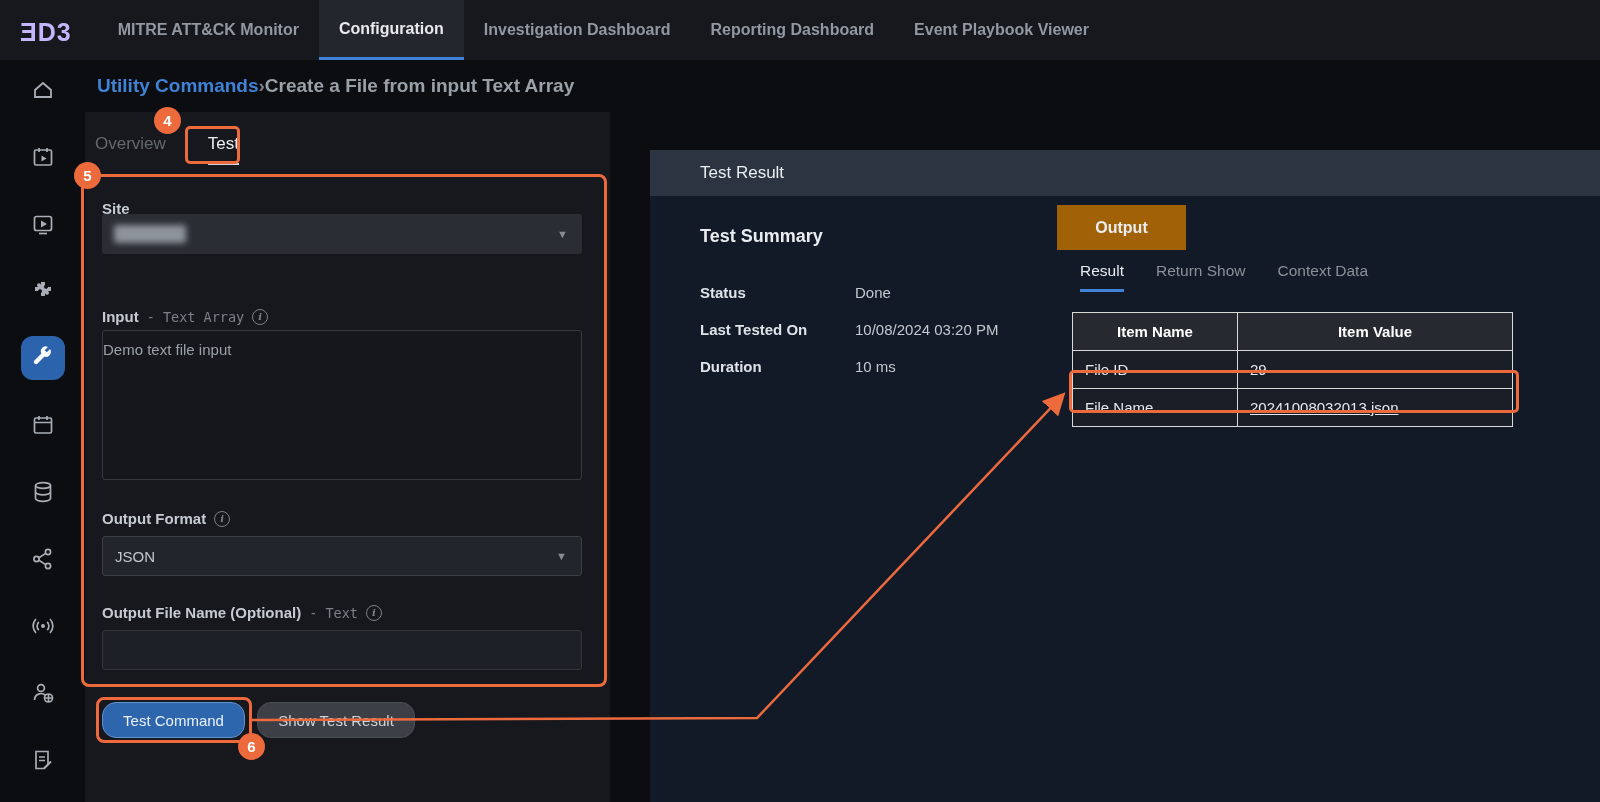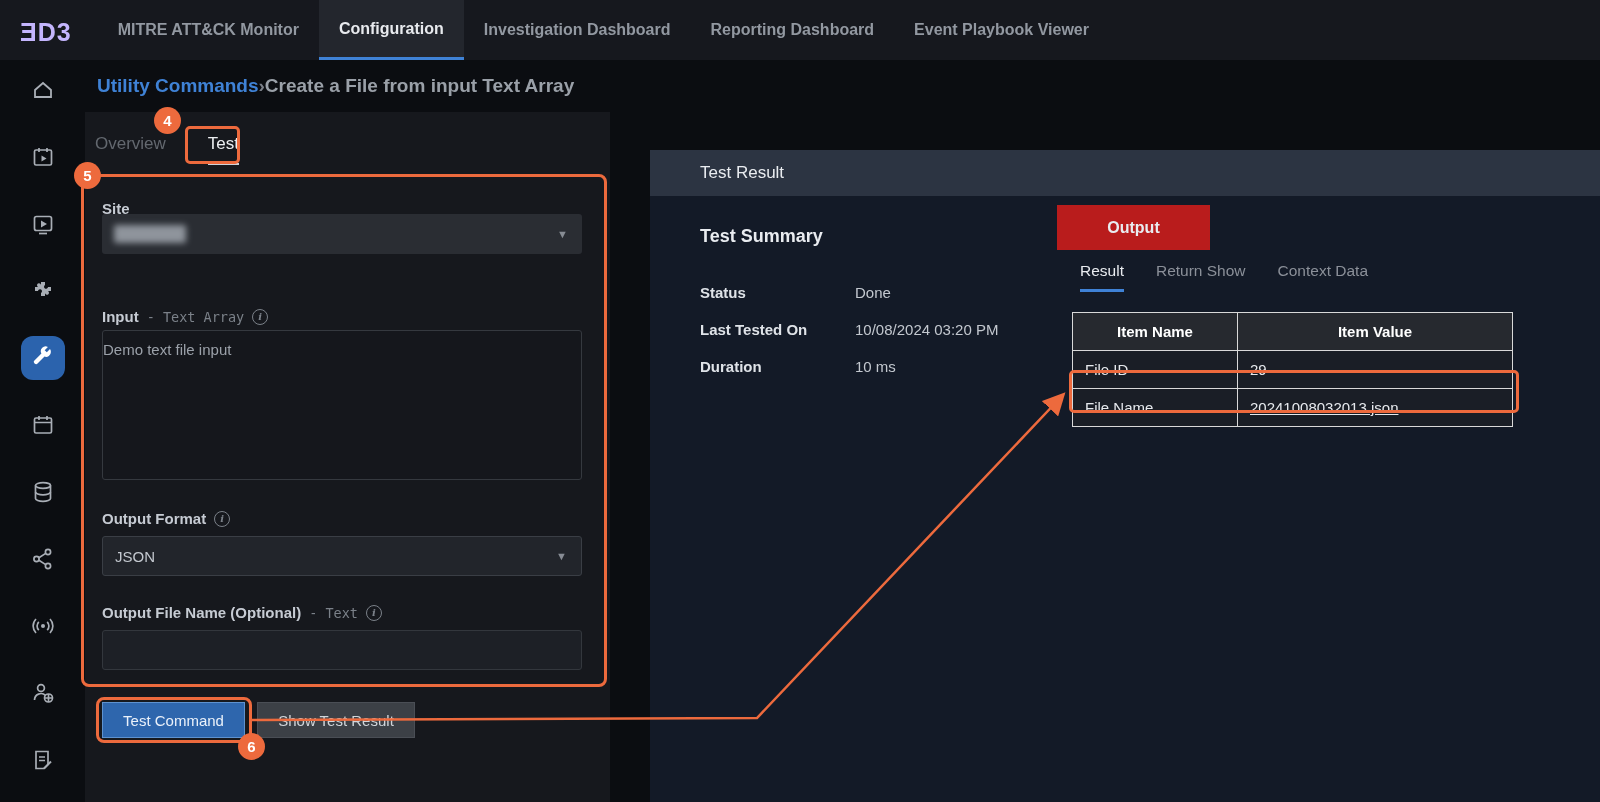--- a/index.html
+++ b/index.html
@@ -47,36 +47,36 @@
          display:flex;align-items:center;padding:0 12px;font-size:15px;color:#c3c8cf;cursor:pointer;}
   .caret{position:absolute;right:14px;color:#878c94;font-size:11px;}
   .site-field{top:102px;background:#2a2d33;}
   .redacted{width:72px;height:18px;background:#9aa0a8;border-radius:2px;filter:blur(3px);opacity:.9;}
   .input-area{position:absolute;left:17px;top:218px;width:480px;height:150px;background:#15171c;
               border:1px solid #35393f;border-radius:3px;color:#9ba1a9;font-size:15px;
               font-family:"Liberation Sans",sans-serif;padding:10px 0;resize:none;outline:none;}
   .fmt-field{top:424px;background:#22252b;border:1px solid #3a3e45;}
   .name-field{top:518px;background:#1d2026;border:1px solid #33373d;}
   .name-field input{background:transparent;border:none;outline:none;width:100%;color:#c3c8cf;font-size:15px;}
-  .btn{position:absolute;top:590px;height:36px;border-radius:0;display:flex;align-items:center;
+  .btn{position:absolute;top:590px;height:36px;border-radius:14px;display:flex;align-items:center;
        justify-content:center;font-size:15px;cursor:pointer;}
   .btn-test{left:17px;width:143px;background:#2e66ad;border:1px solid #5e92cf;color:#eaf1fa;}
   .btn-show{left:172px;width:158px;background:#3c4046;border:1px solid #4a4e55;color:#d2d6db;}
 
   
   .right-panel{position:absolute;left:650px;top:150px;width:950px;height:652px;z-index:1;}
   .tr-header{height:46px;background:#2c3442;display:flex;align-items:center;padding-left:50px;
              color:#e9ecf0;font-weight:400;font-size:17px;}
   .tr-body{position:absolute;left:0;top:46px;width:950px;height:606px;background:#131a27;}
   .summary-title{position:absolute;left:50px;top:30px;font-size:18px;font-weight:700;color:#e9ecf0;}
   .summary-rows{position:absolute;left:50px;top:88px;display:flex;flex-direction:column;}
   .s-row{display:flex;height:37px;align-items:flex-start;}
   .s-label{width:155px;font-weight:700;color:#dfe3e8;font-size:15px;}
   .s-value{color:#c3c8cf;font-size:15px;}
-  .output-tab{position:absolute;left:407px;top:9px;width:153px;height:45px;background:#b91c1c;
+  .output-tab{position:absolute;left:407px;top:9px;width:129px;height:45px;background:#a16207;
               display:flex;align-items:center;justify-content:center;color:#e9ecf0;
               font-weight:700;font-size:16px;cursor:pointer;}
   .sub-tabs{position:absolute;left:430px;top:66px;display:flex;gap:32px;}
   .sub-tab{font-size:15.5px;color:#8b9099;padding-bottom:9px;cursor:pointer;}
   .sub-tab.active{color:#e9ecf0;border-bottom:3px solid #3f82d6;}
   .result-table{position:absolute;left:422px;top:116px;border-collapse:collapse;}
   .result-table th{width:165px;height:38px;background:#26292f;border:1px solid #d9d9d9;
                    color:#ffffff;font-weight:700;font-size:15px;text-align:center;}
   .result-table th + th{width:275px;}
   .result-table td{height:38px;background:#1a1e26;border:1px solid #d9d9d9;color:#e6e9ed;

